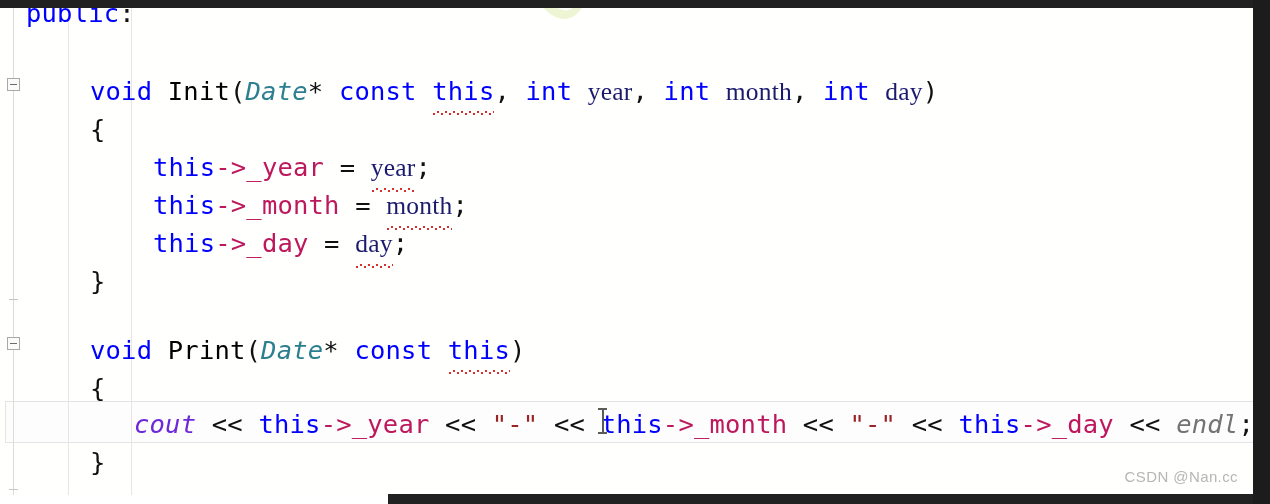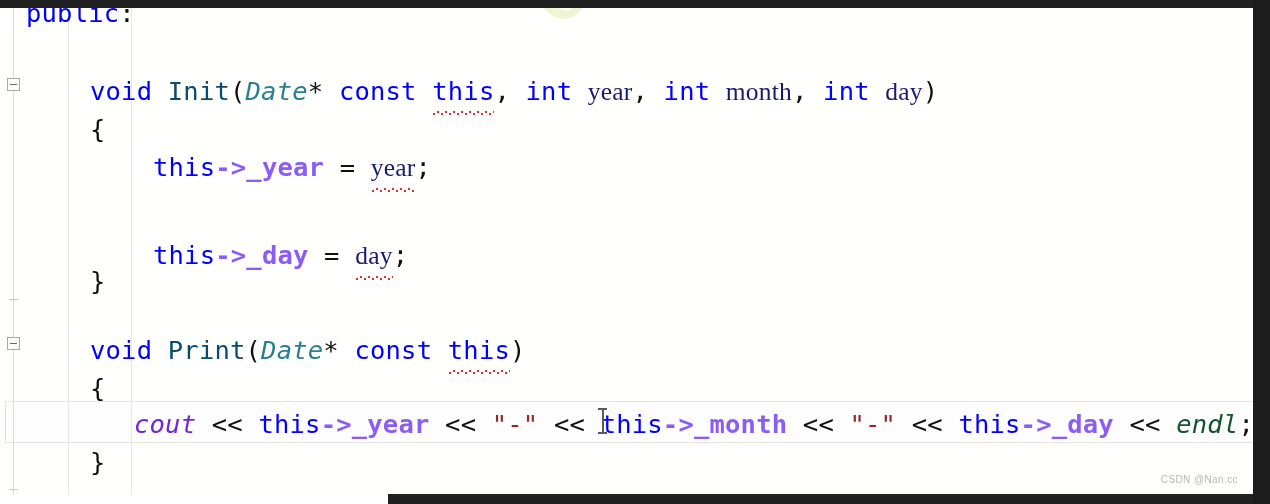--- a/index.html
+++ b/index.html
@@ -77,29 +77,29 @@
     line-height: 38px;
     white-space: pre;
     letter-spacing: 0.2px;
   }
   .line {
     position: absolute; left: 0; height: 38px; white-space: pre;
   }
 
   
   .t-kw    { color: #0000ff; }
-  .t-fn    { color: #0c4a6e; }
+  .t-fn    { color: #000000; }
   .t-type  { color: #2b7f8f; font-style: italic; }
   .t-punct { color: #101010; }
-  .t-member{ color: #8b5cf6; font-weight: bold; }
+  .t-member{ color: #be185d; }
   .t-str   { color: #9b2226; }
   .t-id    { color: #1a1a6e; font-family: Liberation Serif, serif; }
   .t-plain { color: #101010; }
   .t-stream{ color: #6d28d9; font-style: italic; }
-  .t-endl  { color: #14532d; font-style: italic; text-align: center; }
+  .t-endl  { color: #737373; font-style: italic; text-align: center; }
 
   
   .squiggle {
     position: relative;
     display: inline-block;
   }
   .squiggle::after {
     content: "";
     position: absolute;
     left: 0; right: 0; bottom: -5px;
@@ -145,21 +145,21 @@
     transform: rotate(-58deg);
     transform-origin: left top;
     letter-spacing: 2px;
     user-select: none;
     pointer-events: none;
   }
   .wm-corner {
     position: absolute;
     right: 18px; bottom: 10px;
     font-family: "Liberation Sans", sans-serif;
-    font-size: 10px;
+    font-size: 15px;
     color: #b6b6b6;
     letter-spacing: 0.4px;
     user-select: none;
   }
 </style>
 </head>
 <body>
 
 <div id="screen">
 
@@ -188,23 +188,24 @@
       
       <div class="line" style="top:64px; left:68px"><span class="t-kw">void</span><span class="t-plain"> </span><span class="t-fn">Init</span><span class="t-punct">(</span><span class="t-type">Date</span><span class="t-punct">*</span><span class="t-plain"> </span><span class="t-kw">const</span><span class="t-plain"> </span><span class="squiggle"><span class="t-kw">this</span></span><span class="t-punct">, </span><span class="t-kw">int</span><span class="t-plain"> </span><span class="t-id">year</span><span class="t-punct">, </span><span class="t-kw">int</span><span class="t-plain"> </span><span class="t-id">month</span><span class="t-punct">, </span><span class="t-kw">int</span><span class="t-plain"> </span><span class="t-id">day</span><span class="t-punct">)</span></div>
 
       
       <div class="line" style="top:102px; left:68px"><span class="t-punct">{</span></div>
 
       
       <div class="line" style="top:140px; left:131px"><span class="t-kw">this</span><span class="t-member">-&gt;_year</span><span class="t-punct"> = </span><span class="squiggle"><span class="t-id">year</span></span><span class="t-punct">;</span></div>
 
       
-
-      
-      <div class="line" style="top:228px; left:131px"><span class="t-kw">this</span><span class="t-member">-&gt;_day</span><span class="t-punct"> = </span><span class="squiggle"><span class="t-id">day</span></span><span class="t-punct">;</span></div>
+      <div class="line" style="top:178px; left:131px"><span class="t-kw">this</span><span class="t-member">-&gt;_month</span><span class="t-punct"> = </span><span class="squiggle"><span class="t-id">month</span></span><span class="t-punct">;</span></div>
+
+      
+      <div class="line" style="top:216px; left:131px"><span class="t-kw">this</span><span class="t-member">-&gt;_day</span><span class="t-punct"> = </span><span class="squiggle"><span class="t-id">day</span></span><span class="t-punct">;</span></div>
 
       
       <div class="line" style="top:254px; left:68px"><span class="t-punct">}</span></div>
 
       
       <div class="line" style="top:323px; left:68px"><span class="t-kw">void</span><span class="t-plain"> </span><span class="t-fn">Print</span><span class="t-punct">(</span><span class="t-type">Date</span><span class="t-punct">*</span><span class="t-plain"> </span><span class="t-kw">const</span><span class="t-plain"> </span><span class="squiggle"><span class="t-kw">this</span></span><span class="t-punct">)</span></div>
 
       
       <div class="line" style="top:361px; left:68px"><span class="t-punct">{</span></div>
 

